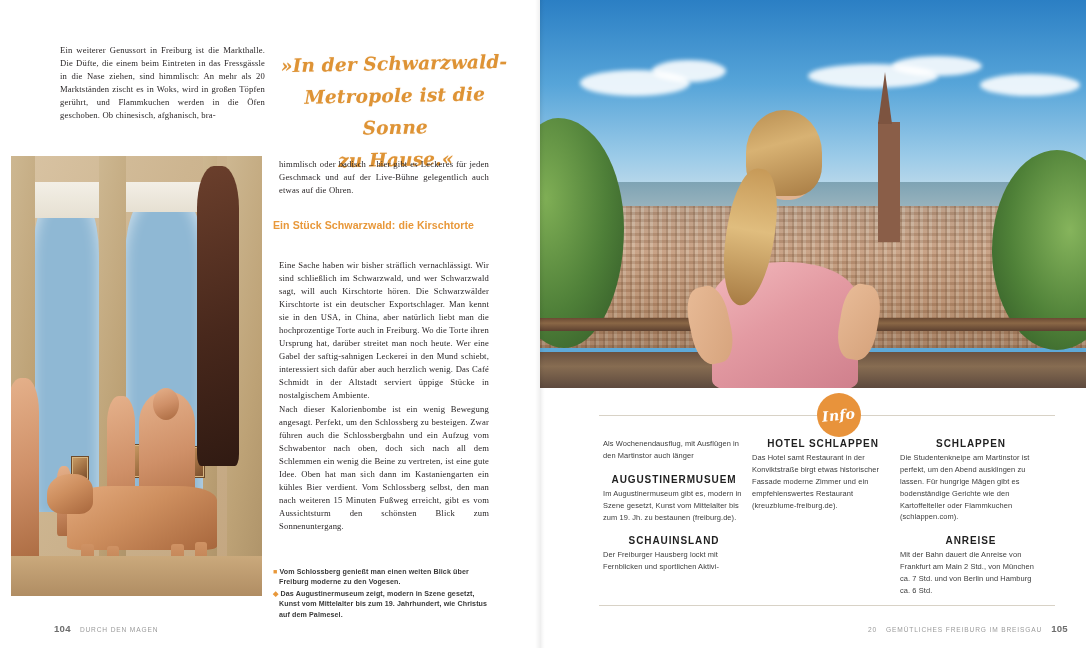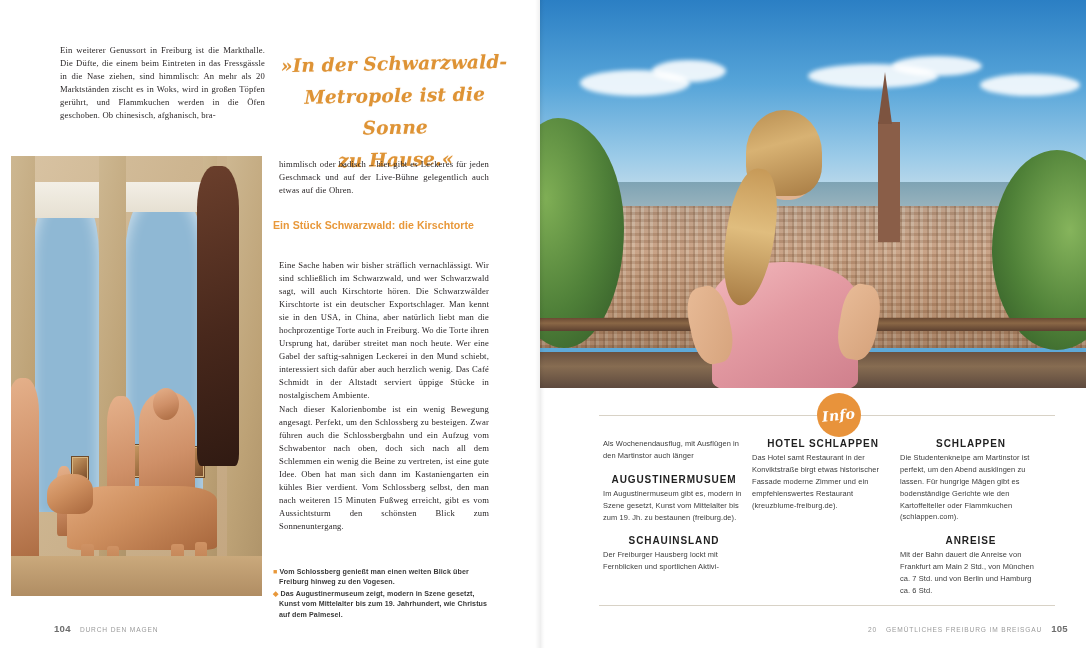--- a/index.html
+++ b/index.html
@@ -397,21 +397,21 @@
     </div>
 
     <div class="sec-head">Ein Stück Schwarzwald: die Kirschtorte</div>
 
     <div class="col-text" id="col2-mid">
       <p>Eine Sache haben wir bisher sträflich vernachlässigt. Wir sind schließlich im Schwarzwald, und wer Schwarzwald sagt, will auch Kirschtorte hören. Die Schwarzwälder Kirschtorte ist ein deutscher Exportschlager. Man kennt sie in den USA, in China, aber natürlich liebt man die hochprozentige Torte auch in Freiburg. Wo die Torte ihren Ursprung hat, darüber streitet man noch heute. Wer eine Gabel der saftig-sahnigen Leckerei in den Mund schiebt, interessiert sich dafür aber auch herzlich wenig. Das Café Schmidt in der Altstadt serviert üppige Stücke in nostalgischem Ambiente.</p>
       <p>Nach dieser Kalorienbombe ist ein wenig Bewegung angesagt. Perfekt, um den Schlossberg zu besteigen. Zwar führen auch die Schlossbergbahn und ein Aufzug vom Schwabentor nach oben, doch sich nach all dem Schlemmen ein wenig die Beine zu vertreten, ist eine gute Idee. Oben hat man sich dann im Kastaniengarten ein kühles Bier verdient. Vom Schlossberg selbst, den man nach weiteren 15 Minuten Fußweg erreicht, gibt es vom Aussichtsturm den schönsten Blick zum Sonnenuntergang.</p>
     </div>
 
     <div class="captions">
-      <span class="cap"><span class="cap-mark">■</span> <span>Vom Schlossberg genießt man einen weiten Blick über Freiburg hinweg zu den Vogesen.</span></span>
+      <span class="cap"><span class="cap-mark">■</span> <span>Vom Schlossberg genießt man einen weiten Blick über Freiburg moderne zu den Vogesen.</span></span>
       <span class="cap"><span class="cap-mark">◆</span> <span>Das Augustinermuseum zeigt, modern in Szene gesetzt, Kunst vom Mittelalter bis zum 19. Jahrhundert, wie Christus auf dem Palmesel.</span></span>
     </div>
 
     <div class="footer" id="footer-left">
       <span class="folio">104</span>
       <span class="run-head">DURCH DEN MAGEN</span>
     </div>
   </div>
 
   <div class="page-right">

